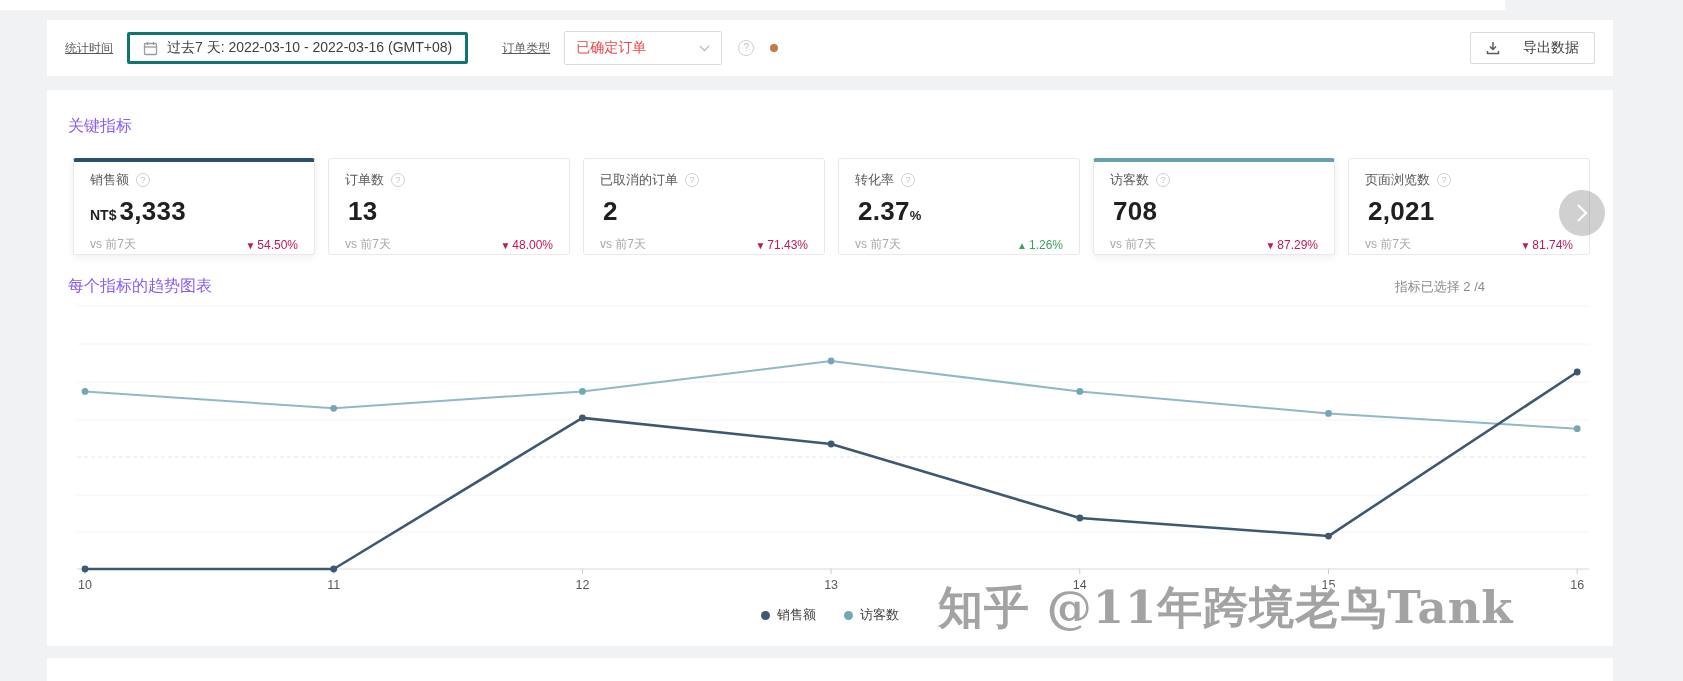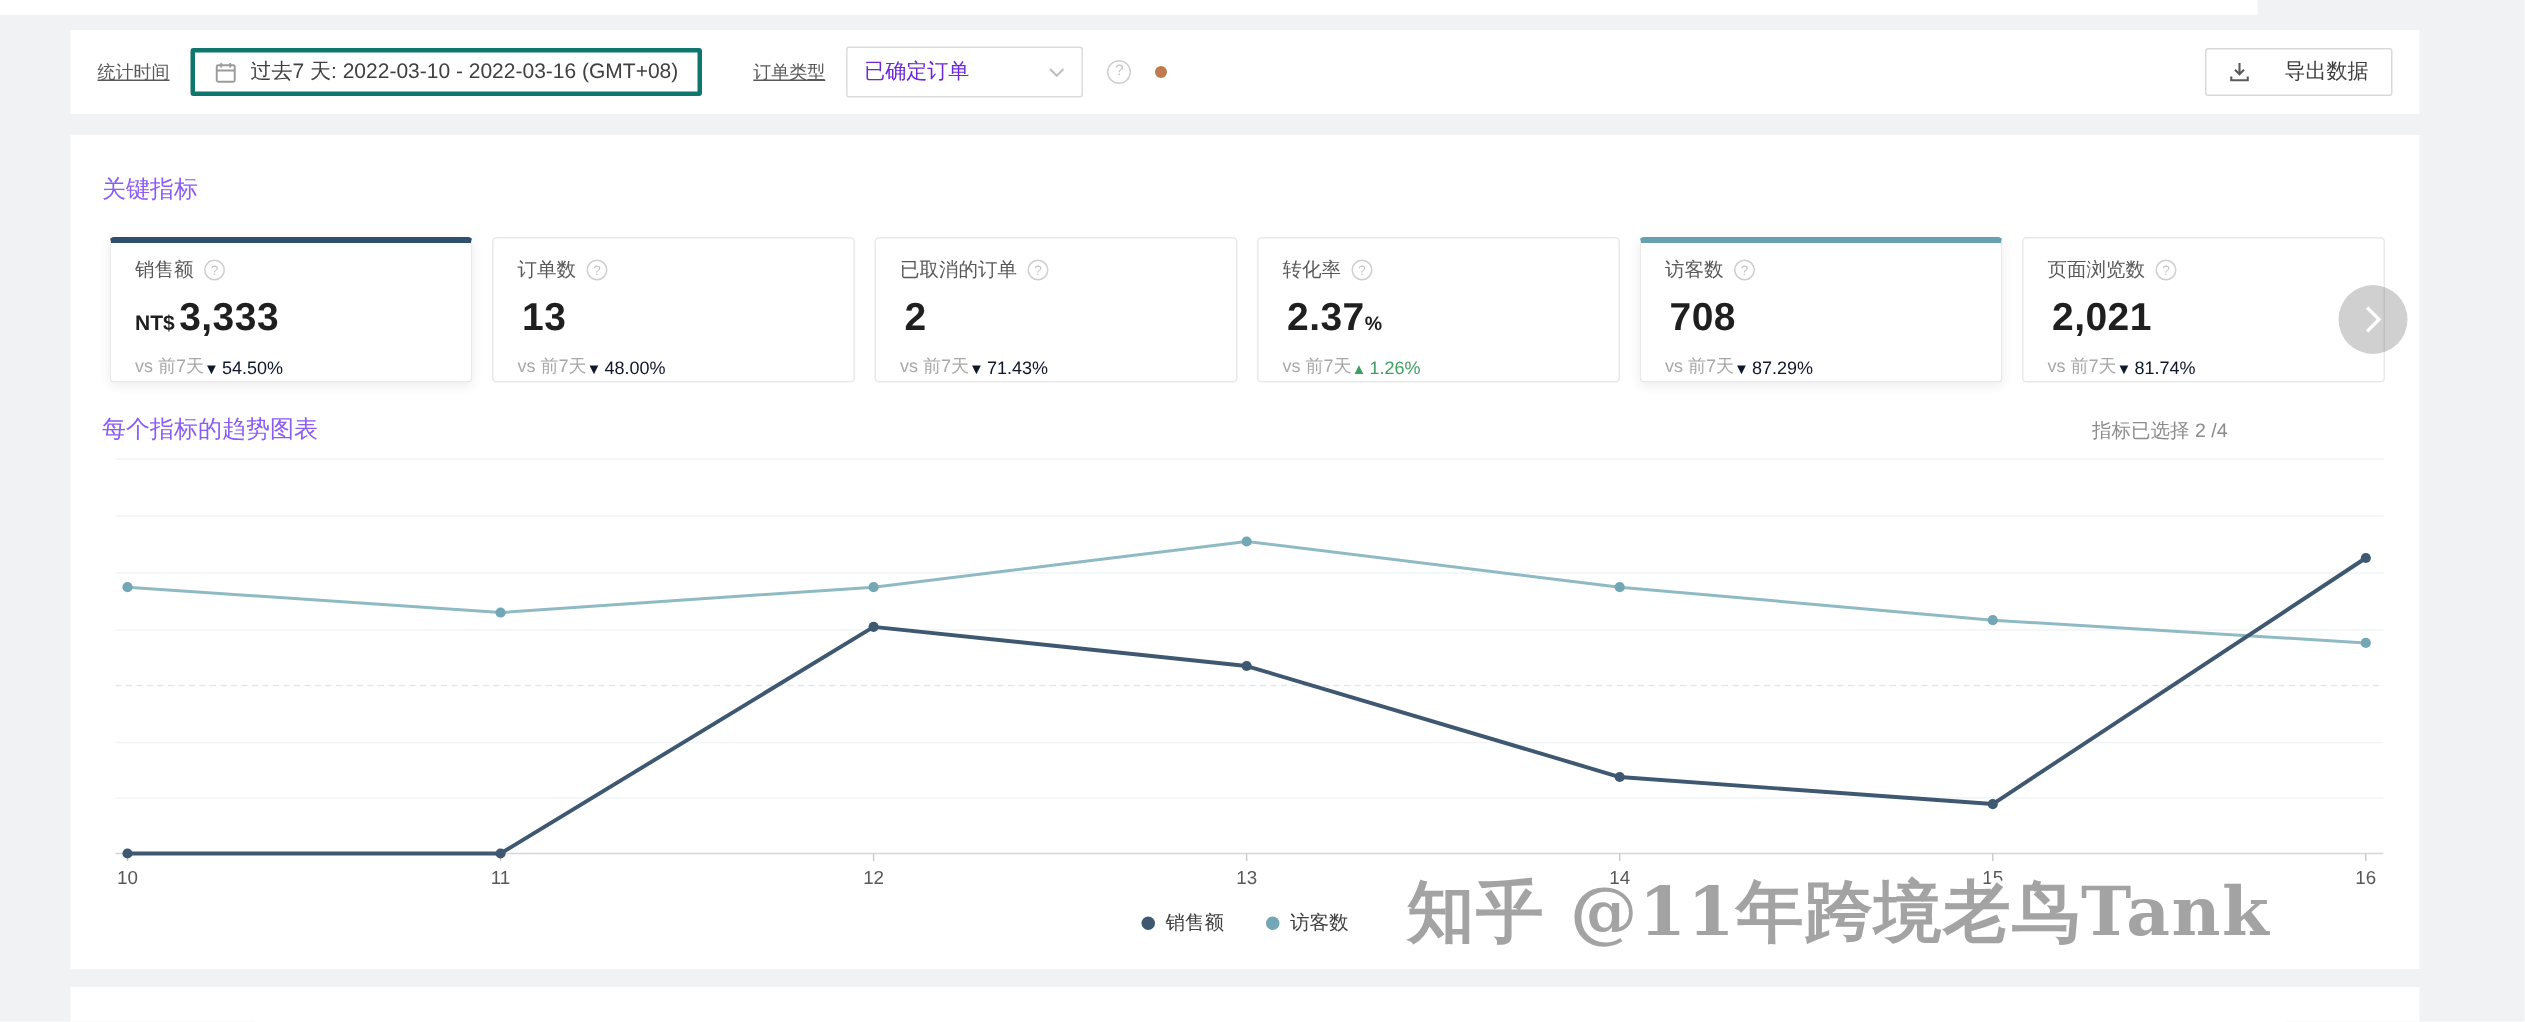--- a/index.html
+++ b/index.html
@@ -8,21 +8,21 @@
   .top-strip { position:absolute; left:0; top:0; width:1505px; height:10px; background:#fff; }
 
   
   .toolbar { position:absolute; left:47px; top:20px; width:1566px; height:56px; background:#fff;
              display:flex; align-items:center; padding:0 18px; }
   .tb-label { font-size:12px; color:#595959; white-space:nowrap;text-decoration:underline; }
   .date-box { margin-left:14px; display:flex; align-items:center; gap:9px; border:3px solid #0f766e;
               border-radius:2px; height:32px; padding:0 13px; font-size:14px; color:#404040; background:#fff; cursor:pointer; }
   .order-label { margin-left:34px; }
   .select-box { margin-left:14px; width:158px; display:flex; align-items:center; justify-content:space-between;
-                border:1px solid #dcdcdc; border-radius:2px; height:32px; padding:16px 11px; font-size:14px; color:#6d28d9; background:#fff; cursor:pointer; }
+                border:1px solid #dcdcdc; border-radius:2px; height:32px; padding:16px 11px; font-size:14px; color:#ef4444; background:#fff; cursor:pointer; }
   .help-circle { width:16px; height:16px; border:1px solid #cfcfcf; border-radius:50%; color:#c4c4c4;
                  font-size:10px; line-height:14px; text-align:center; display:inline-block; flex:none; }
   .tb-help { margin-left:16px; }
   .notif-dot { width:8px; height:8px; border-radius:50%; margin-left:16px; }
   .export-btn { margin-left:auto; display:flex; align-items:center; gap:23px; border:1px solid #d9d9d9;
                 border-radius:2px; height:32px; padding:0 15px; font-size:14px; color:#404040; background:#fff; cursor:pointer; }
 
   
   .main-card { position:absolute; left:47px; top:90px; width:1566px; height:556px; background:#fff; }
   .section-title { position:absolute; font-size:16px; color:#8b5cf6; }
@@ -33,25 +33,25 @@
   .cards-row { position:absolute; left:26px; top:68px; width:1517px; height:97px; display:flex; gap:13px; }
   .metric-card { flex:1; border:1px solid #e9e9e9; border-radius:3px; background:#fff;
                  padding:12px 16px 10px; cursor:pointer; }
   .metric-card.selected { box-shadow:0 2px 8px rgba(0,0,0,0.07); }
   .card-label-row { display:flex; align-items:center; gap:7px; font-size:13px; color:#595959; }
   .card-help { width:14px; height:14px; font-size:9px; line-height:12px; }
   .value-row { margin-top:7px; color:#1f1f1f; white-space:nowrap; }
   .v-prefix { font-size:14px; font-weight:bold; margin-right:3px; }
   .v-main { font-size:26px; font-weight:bold; letter-spacing:0.3px; }
   .v-suffix { font-size:13px; font-weight:bold; }
-  .cmp-row { margin-top:9px; display:flex; align-items:center; font-size:12px; }
+  .cmp-row { margin-top:9px; display:flex; justify-content:space-between; align-items:center; font-size:12px; }
   .cmp-label { color:#a8a8a8; }
   .change { font-size:12px; }
   .change .arrow { font-size:10px; margin-right:2px; }
-  .change.down { color:#0f172a; }
+  .change.down { color:#be185d; }
   .change.up { color:#3f9e63; }
 
   .carousel-next { position:absolute; left:1512px; top:100px; width:46px; height:46px; border-radius:50%;
                    background:rgba(110,110,110,0.32); display:flex; align-items:center; justify-content:center; cursor:pointer; }
 
   .chart-wrap { position:absolute; left:0; top:202px; width:1566px; height:310px;text-align:right; }
   .legend { position:absolute; left:0; top:516px; width:1566px; display:flex; justify-content:center; gap:28px; }
   .legend-item { display:flex; align-items:center; gap:7px; font-size:13px; color:#404040; cursor:pointer; }
   .legend-dot { width:9px; height:9px; border-radius:50%; }
 

